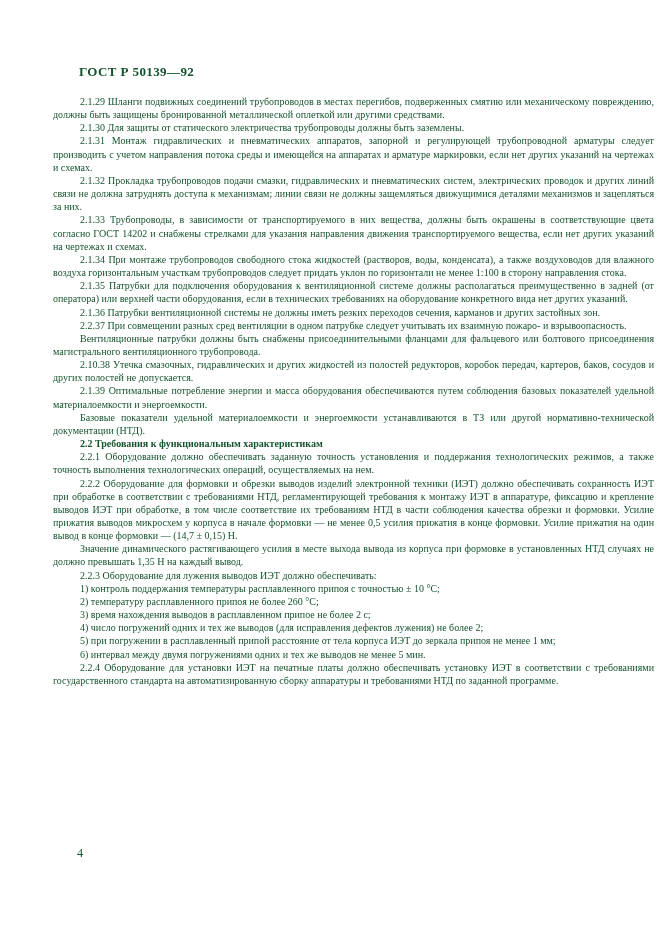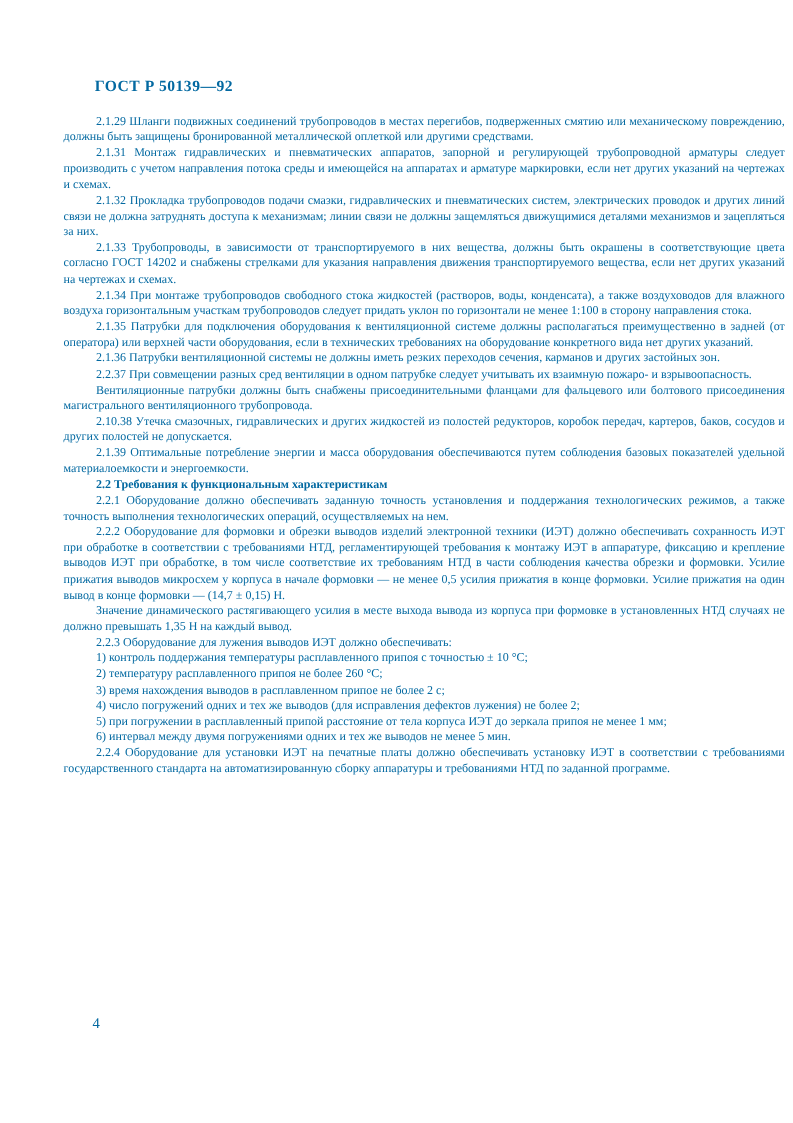--- a/index.html
+++ b/index.html
@@ -2,21 +2,21 @@
 <html lang="ru"><head>
 <meta charset="utf-8">
 <style>
   html, body { margin: 0; padding: 0; background: #ffffff; }
   .page {
     position: relative;
     width: 661px;
     height: 936px;
     background: #ffffff;
     font-family: "Liberation Serif", "DejaVu Serif", serif;
-    color: #0369a1;
+    color: #14532d;
     overflow: hidden;
   }
   .doc-header {
     position: absolute;
     left: 79px;
     top: 64px;
     font-size: 13px;
     font-weight: bold;
     letter-spacing: 0.4px;
     white-space: nowrap;
@@ -47,30 +47,32 @@
 </style>
 </head>
 <body>
 
 <div class="page">
   <div class="doc-header">ГОСТ Р 50139—92</div>
 
   <div class="content">
 
   <p>2.1.29 Шланги подвижных соединений трубопроводов в местах перегибов, подверженных смятию или механическому повреждению, должны быть защищены бронированной металлической оплеткой или другими средствами.</p>
+      <p>2.1.30 Для защиты от статического электричества трубопроводы должны быть заземлены.</p>
       <p>2.1.31 Монтаж гидравлических и пневматических аппаратов, запорной и регулирующей трубопроводной арматуры следует производить с учетом направления потока среды и имеющейся на аппаратах и арматуре маркировки, если нет других указаний на чертежах и схемах.</p>
       <p>2.1.32 Прокладка трубопроводов подачи смазки, гидравлических и пневматических систем, электрических проводок и других линий связи не должна затруднять доступа к механизмам; линии связи не должны защемляться движущимися деталями механизмов и зацепляться за них.</p>
       <p>2.1.33 Трубопроводы, в зависимости от транспортируемого в них вещества, должны быть окрашены в соответствующие цвета согласно ГОСТ 14202 и снабжены стрелками для указания направления движения транспортируемого вещества, если нет других указаний на чертежах и схемах.</p>
       <p>2.1.34 При монтаже трубопроводов свободного стока жидкостей (растворов, воды, конденсата), а также воздуховодов для влажного воздуха горизонтальным участкам трубопроводов следует придать уклон по горизонтали не менее 1:100 в сторону направления стока.</p>
       <p>2.1.35 Патрубки для подключения оборудования к вентиляционной системе должны располагаться преимущественно в задней (от оператора) или верхней части оборудования, если в технических требованиях на оборудование конкретного вида нет других указаний.</p>
       <p>2.1.36 Патрубки вентиляционной системы не должны иметь резких переходов сечения, карманов и других застойных зон.</p>
       <p>2.2.37 При совмещении разных сред вентиляции в одном патрубке следует учитывать их взаимную пожаро- и взрывоопасность.</p>
       <p>Вентиляционные патрубки должны быть снабжены присоединительными фланцами для фальцевого или болтового присоединения магистрального вентиляционного трубопровода.</p>
       <p>2.10.38 Утечка смазочных, гидравлических и других жидкостей из полостей редукторов, коробок передач, картеров, баков, сосудов и других полостей не допускается.</p>
       <p>2.1.39 Оптимальные потребление энергии и масса оборудования обеспечиваются путем соблюдения базовых показателей удельной материалоемкости и энергоемкости.</p>
+      <p>Базовые показатели удельной материалоемкости и энергоемкости устанавливаются в ТЗ или другой нормативно-технической документации (НТД).</p>
       <p class="heading">2.2 Требования к функциональным характеристикам</p>
       <p>2.2.1 Оборудование должно обеспечивать заданную точность установления и поддержания технологических режимов, а также точность выполнения технологических операций, осуществляемых на нем.</p>
       <p>2.2.2 Оборудование для формовки и обрезки выводов изделий электронной техники (ИЭТ) должно обеспечивать сохранность ИЭТ при обработке в соответствии с требованиями НТД, регламентирующей требования к монтажу ИЭТ в аппаратуре, фиксацию и крепление выводов ИЭТ при обработке, в том числе соответствие их требованиям НТД в части соблюдения качества обрезки и формовки. Усилие прижатия выводов микросхем у корпуса в начале формовки — не менее 0,5 усилия прижатия в конце формовки. Усилие прижатия на один вывод в конце формовки — (14,7 ± 0,15) Н.</p>
       <p>Значение динамического растягивающего усилия в месте выхода вывода из корпуса при формовке в установленных НТД случаях не должно превышать 1,35 Н на каждый вывод.</p>
       <p>2.2.3 Оборудование для лужения выводов ИЭТ должно обеспечивать:</p>
       <p>1) контроль поддержания температуры расплавленного припоя с точностью ± 10 °С;</p>
       <p>2) температуру расплавленного припоя не более 260 °С;</p>
       <p>3) время нахождения выводов в расплавленном припое не более 2 с;</p>
       <p>4) число погружений одних и тех же выводов (для исправления дефектов лужения) не более 2;</p>
       <p>5) при погружении в расплавленный припой расстояние от тела корпуса ИЭТ до зеркала припоя не менее 1 мм;</p>

